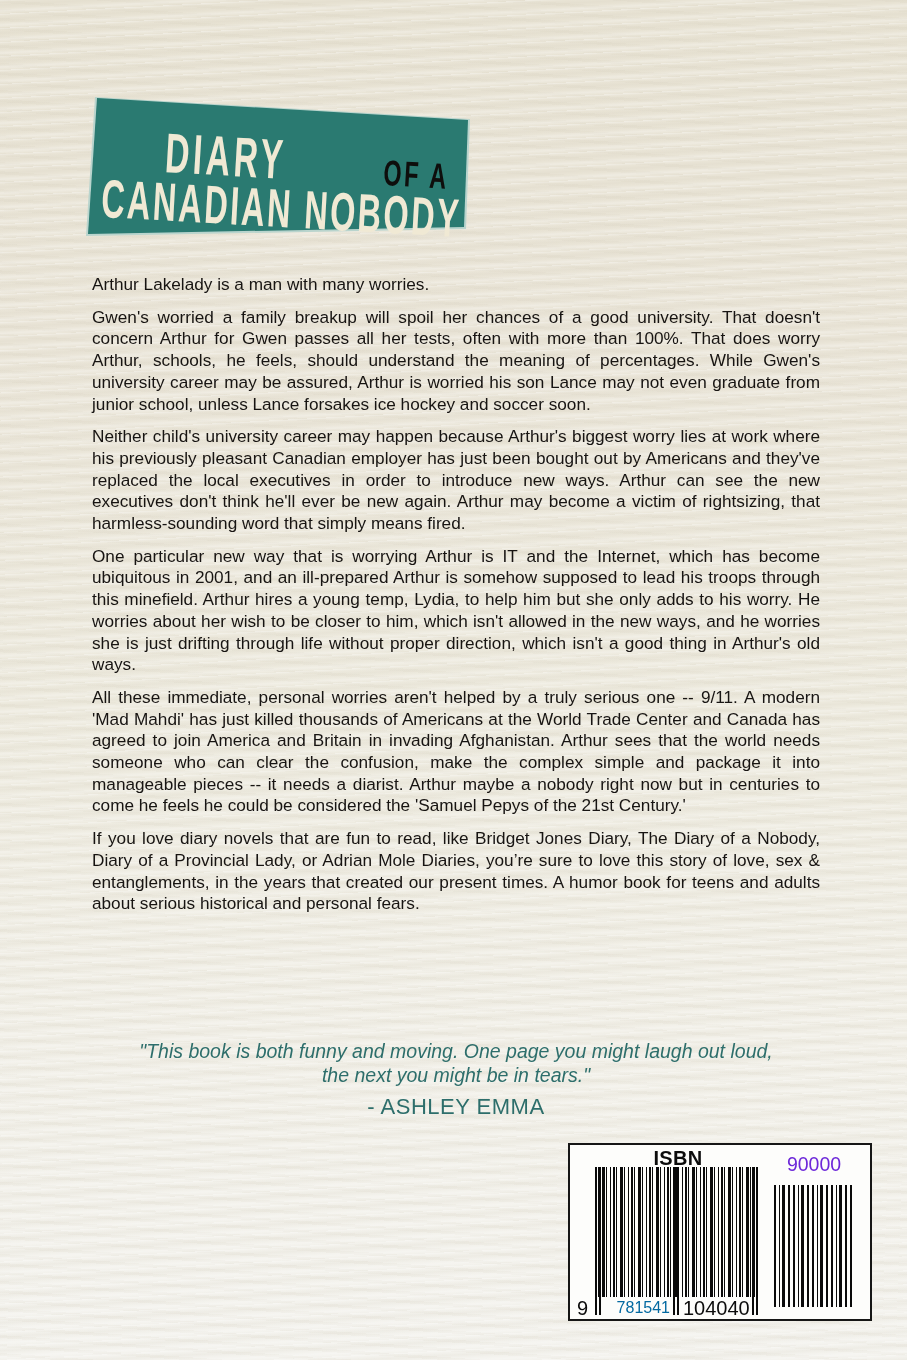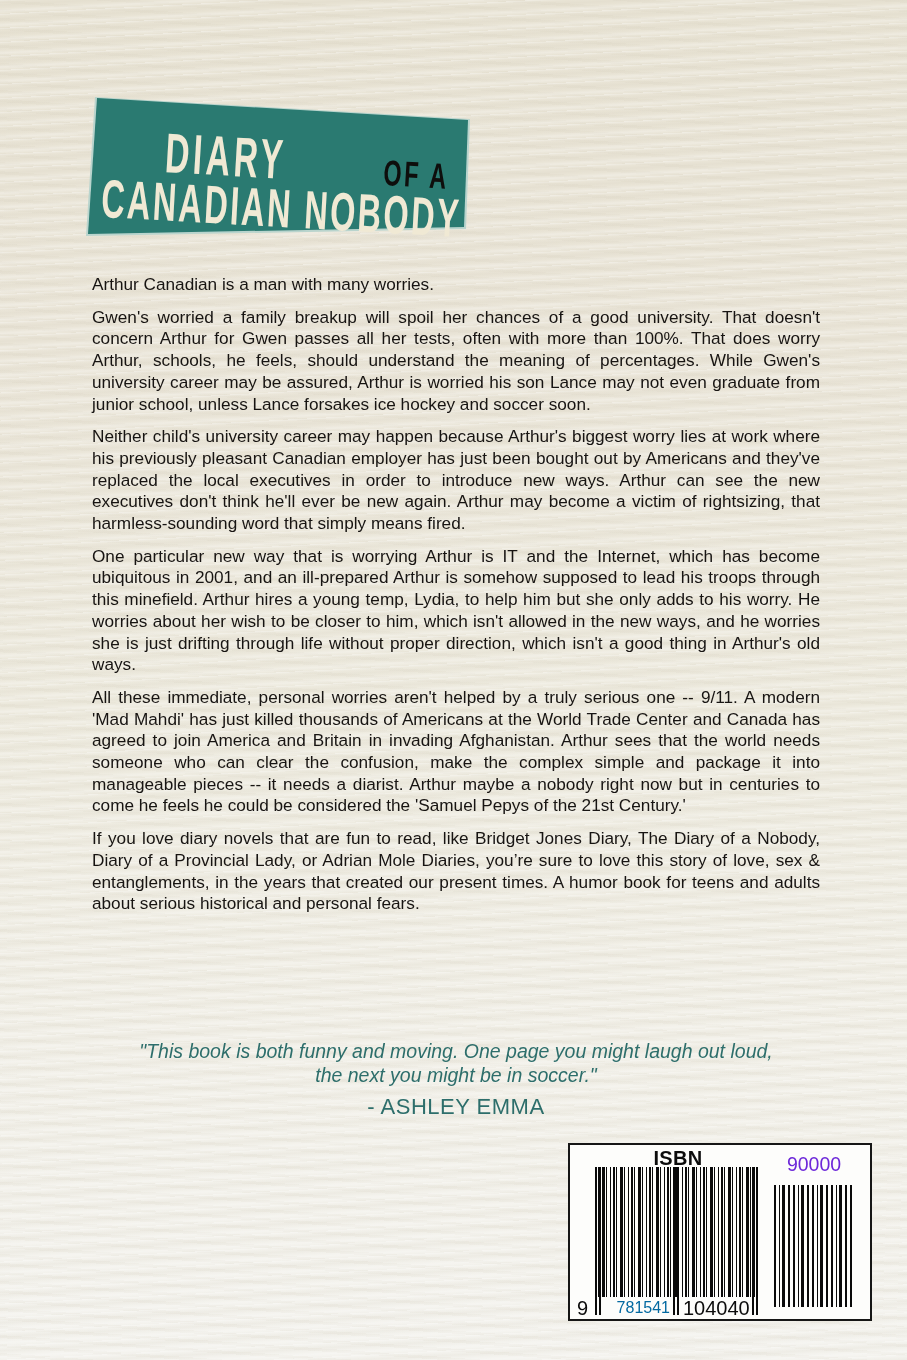--- a/index.html
+++ b/index.html
@@ -127,31 +127,31 @@
     <div class="title-line1">
       <span class="t-main">DIARY</span>
       <span class="t-sub">OF A</span>
     </div>
     <div class="title-line2">
       <span class="t-line2">CANADIAN NOBODY</span>
     </div>
   </div>
 
   <div class="synopsis">
-    <p>Arthur Canadian is a man with many worries.</p>
+    <p>Arthur Lakelady is a man with many worries.</p>
     <p>Gwen's worried a family breakup will spoil her chances of a good university. That doesn't concern Arthur for Gwen passes all her tests, often with more than 100%. That does worry Arthur, schools, he feels, should understand the meaning of percentages. While Gwen's university career may be assured, Arthur is worried his son Lance may not even graduate from junior school, unless Lance forsakes ice hockey and soccer soon.</p>
     <p>Neither child's university career may happen because Arthur's biggest worry lies at work where his previously pleasant Canadian employer has just been bought out by Americans and they've replaced the local executives in order to introduce new ways. Arthur can see the new executives don't think he'll ever be new again. Arthur may become a victim of rightsizing, that harmless-sounding word that simply means fired.</p>
     <p>One particular new way that is worrying Arthur is IT and the Internet, which has become ubiquitous in 2001, and an ill-prepared Arthur is somehow supposed to lead his troops through this minefield. Arthur hires a young temp, Lydia, to help him but she only adds to his worry. He worries about her wish to be closer to him, which isn't allowed in the new ways, and he worries she is just drifting through life without proper direction, which isn't a good thing in Arthur's old ways.</p>
     <p>All these immediate, personal worries aren't helped by a truly serious one -- 9/11. A modern 'Mad Mahdi' has just killed thousands of Americans at the World Trade Center and Canada has agreed to join America and Britain in invading Afghanistan. Arthur sees that the world needs someone who can clear the confusion, make the complex simple and package it into manageable pieces -- it needs a diarist. Arthur maybe a nobody right now but in centuries to come he feels he could be considered the 'Samuel Pepys of the 21st Century.'</p>
     <p>If you love diary novels that are fun to read, like Bridget Jones Diary, The Diary of a Nobody, Diary of a Provincial Lady, or Adrian Mole Diaries, you’re sure to love this story of love, sex &amp; entanglements, in the years that created our present times. A humor book for teens and adults about serious historical and personal fears.</p>
   </div>
 
   <div class="review">
     <div class="quote-line">"This book is both funny and moving. One page you might laugh out loud,</div>
-    <div class="quote-line">the next you might be in soccer."</div>
+    <div class="quote-line">the next you might be in tears."</div>
     <div class="attribution">- ASHLEY EMMA</div>
   </div>
 
   <div class="barcode-box">
     <div class="isbn-label">ISBN 9781541171886</div>
     <div class="bars-main"></div>
     <div class="guard g1"></div>
     <div class="guard g2"></div>
     <div class="guard g3"></div>
     <div class="guard g4"></div>

